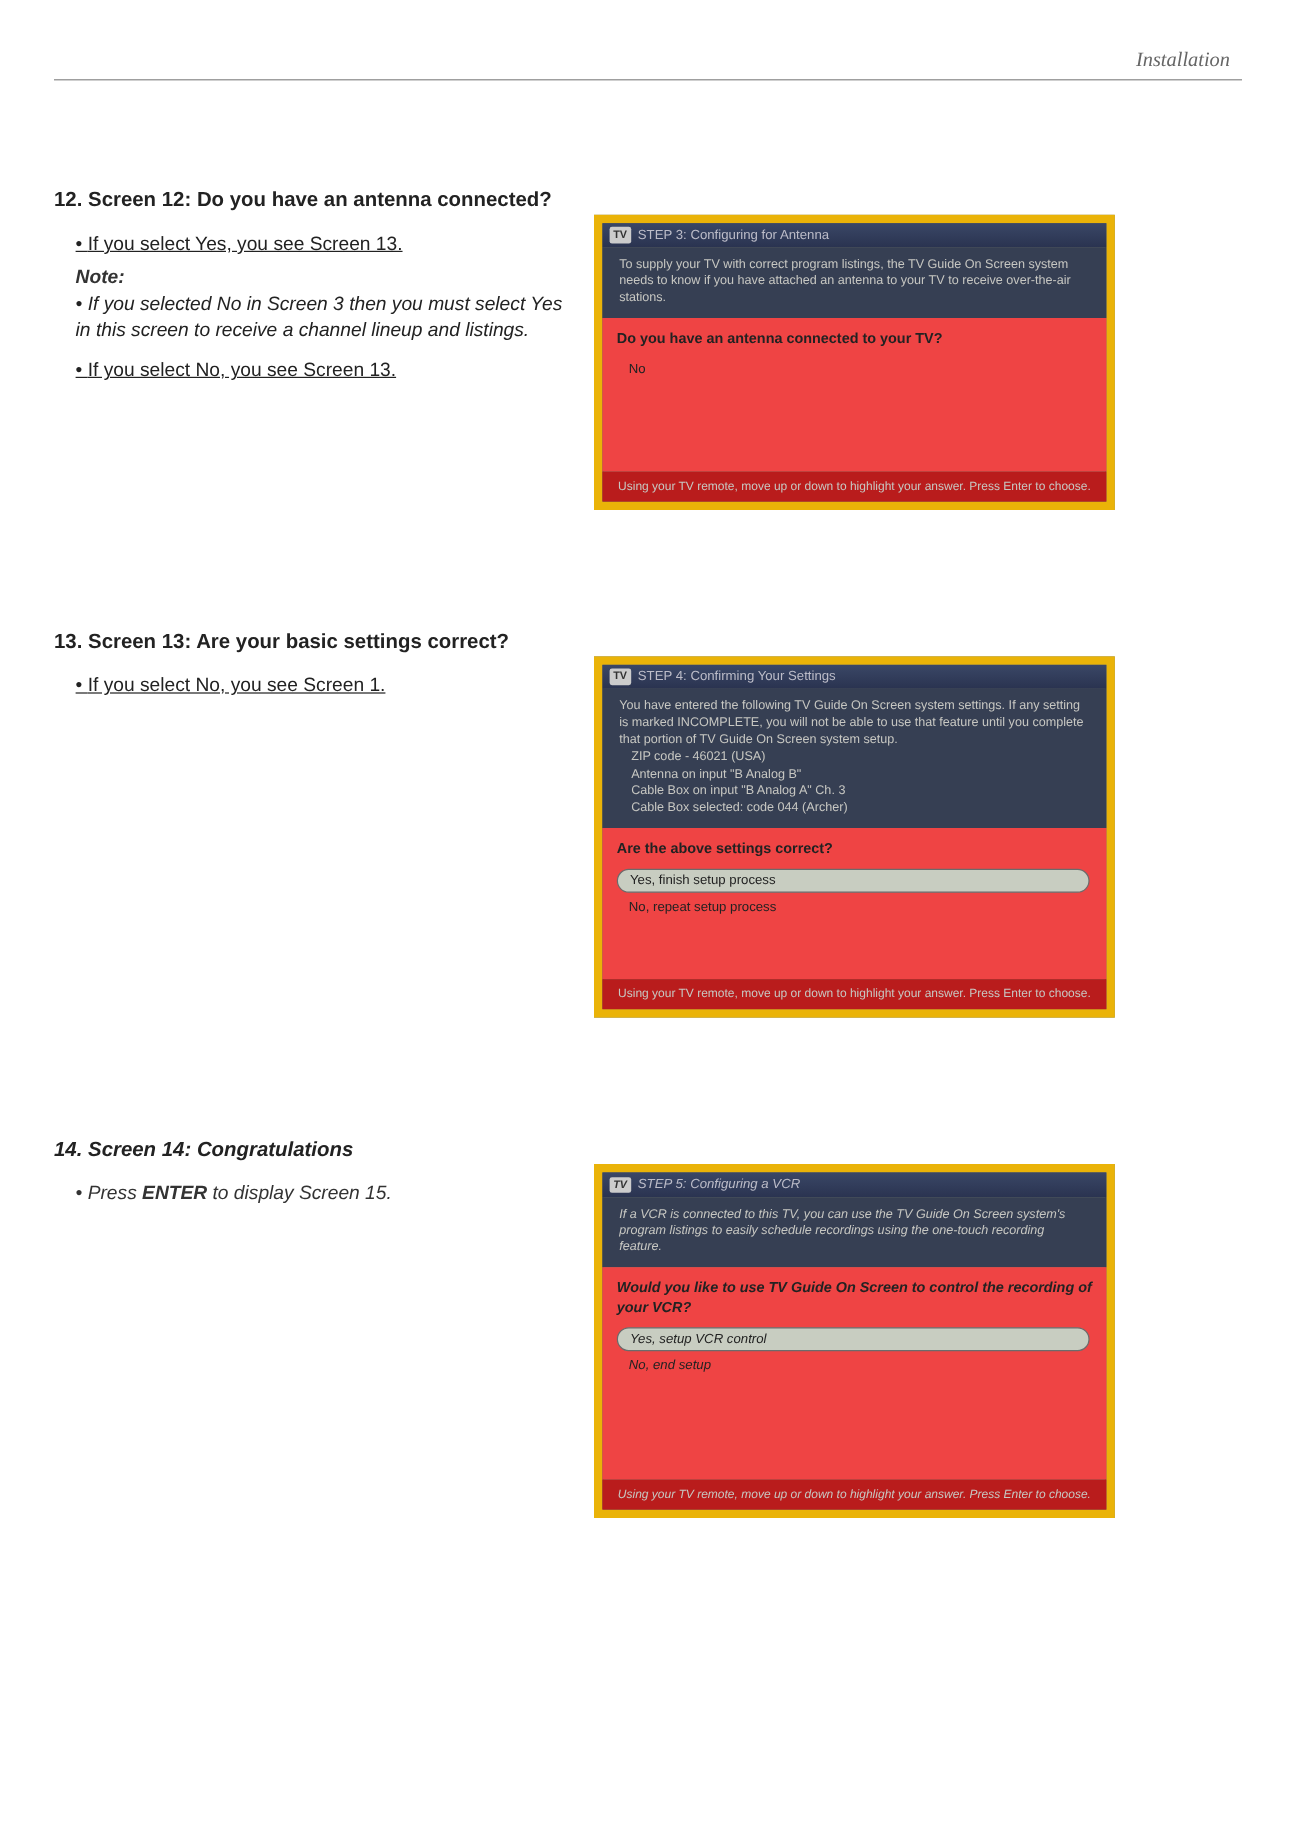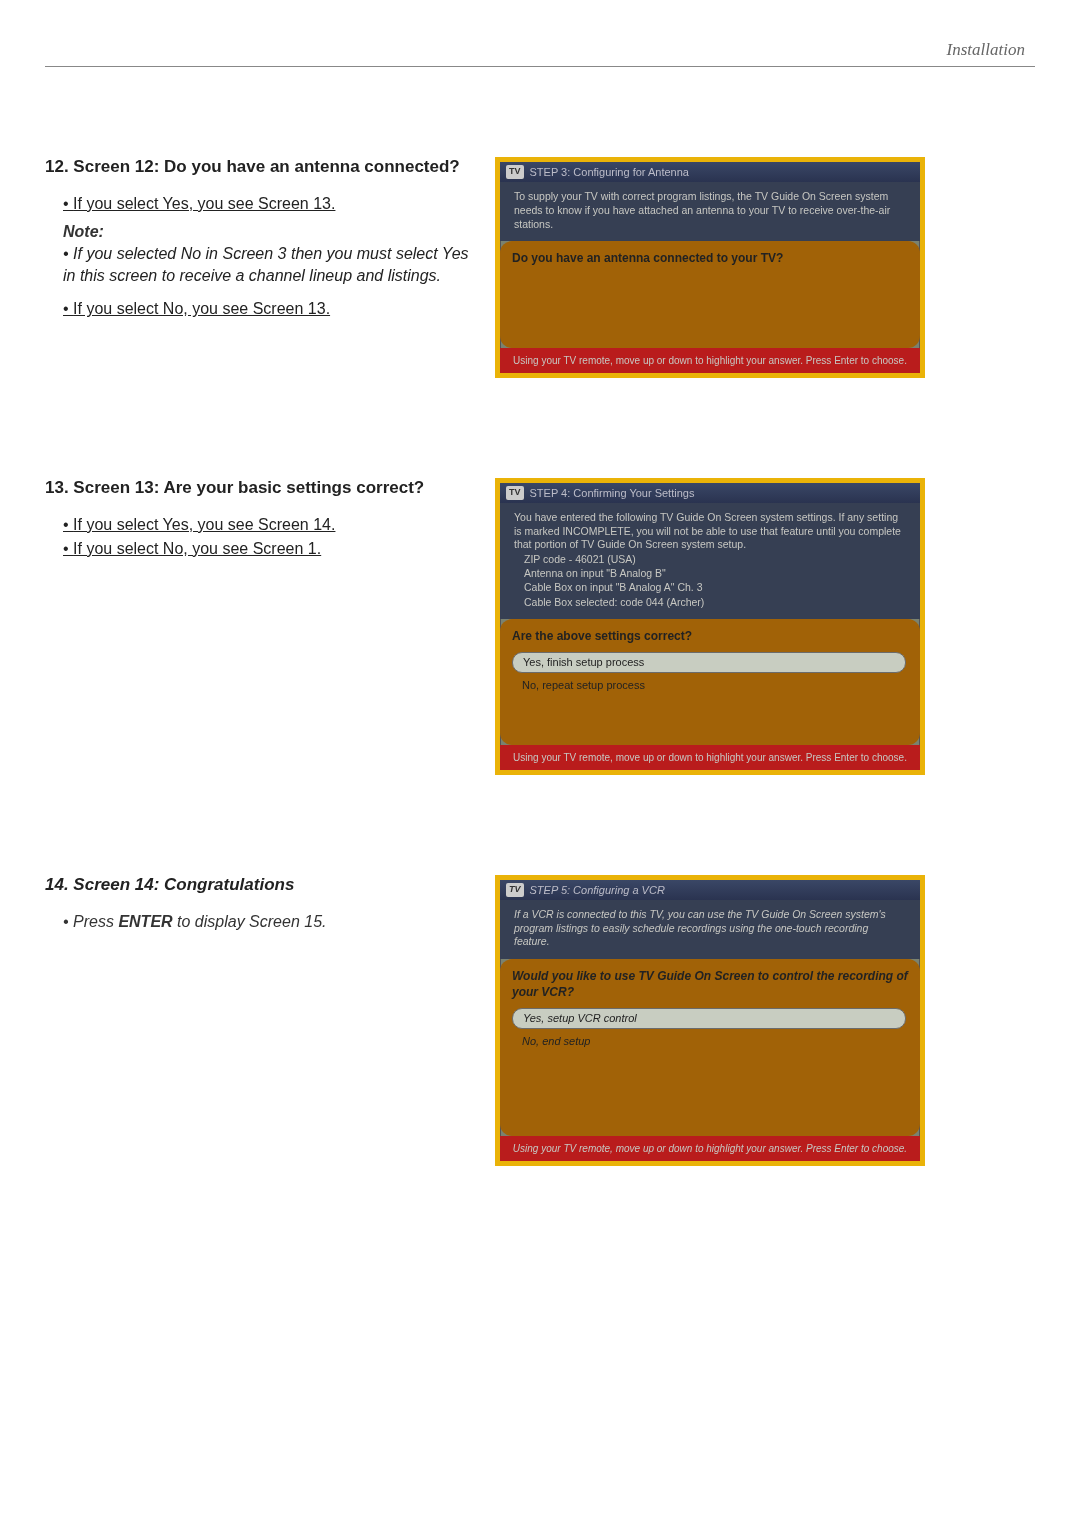--- a/index.html
+++ b/index.html
@@ -81,25 +81,26 @@
   }
   .press-line {
     font-size: 16px;
     margin-left: 18px;
   }
   .press-line b { font-weight: bold; }
   
   .tvbox {
     width: 420px;
     background: #7a8270;
-    border: 5px solid #eab308;
+    border: 7px solid #eab308;
     font-size: 11px;
     color: #d8d8d0;
     line-height: 1.3;
     box-shadow: 0 0 0 1px #555 inset;
+    margin-top: 22px;
   }
   .tvbox-header {
     background: linear-gradient(#3a4766,#2a3350);
     color: #bcbcc8;
     padding: 3px 6px;
     font-size: 11px;
     display: flex;
     align-items: center;
     gap: 6px;
   }
@@ -112,24 +113,23 @@
     padding: 1px 3px;
     border-radius: 2px;
   }
   .tvbox-top {
     padding: 8px 14px 10px 14px;
     background: #363f53;
     color: #c7c7c2;
     font-size: 10.5px;
   }
   .tvbox-middle {
-    background: #a16207;
+    background: #ef4444;
     color: #2b2b2b;
     padding: 10px 12px 18px 12px;
-    border-radius: 12px;
   }
   .tvbox-question {
     font-weight: bold;
     font-size: 12px;
     color: #222;
     margin-bottom: 8px;
   }
   .tv-option {
     background: #c8cdc1;
     border: 1px solid #6b6b6b;
@@ -203,31 +203,31 @@
     </div>
     <div class="right-col">
       <div class="tvbox">
         <div class="tvbox-header">
           <span class="tvlogo">TV</span>
           <span>STEP 3: Configuring for Antenna</span>
         </div>
         <div class="tvbox-top">To supply your TV with correct program listings, the TV Guide On Screen system needs to know if you have attached an antenna to your TV to receive over-the-air stations.</div>
         <div class="tvbox-middle">
           <div class="tvbox-question">Do you have an antenna connected to your TV?</div>
+          <div class="tv-option-plain">No</div>
           <div style="height:55px"></div>
         </div>
         <div class="tvbox-bottom">Using your TV remote, move up or down to highlight your answer.  Press Enter to choose.</div>
       </div>
     </div>
   </div>
 
   <div class="section">
     <div class="left-col">
       <div class="step-heading">13. Screen 13: Are your basic settings correct?</div>
-      <div class="bullet">If you select Yes, you see Screen 14.</div>
       <div class="bullet">If you select No, you see Screen 1.</div>
     </div>
     <div class="right-col">
       <div class="tvbox">
         <div class="tvbox-header">
           <span class="tvlogo">TV</span>
           <span>STEP 4: Confirming Your Settings</span>
         </div>
         <div class="tvbox-top">
           <div>You have entered the following TV Guide On Screen system settings. If any setting is marked INCOMPLETE, you will not be able to use that feature until you complete that portion of TV Guide On Screen system setup.</div>

